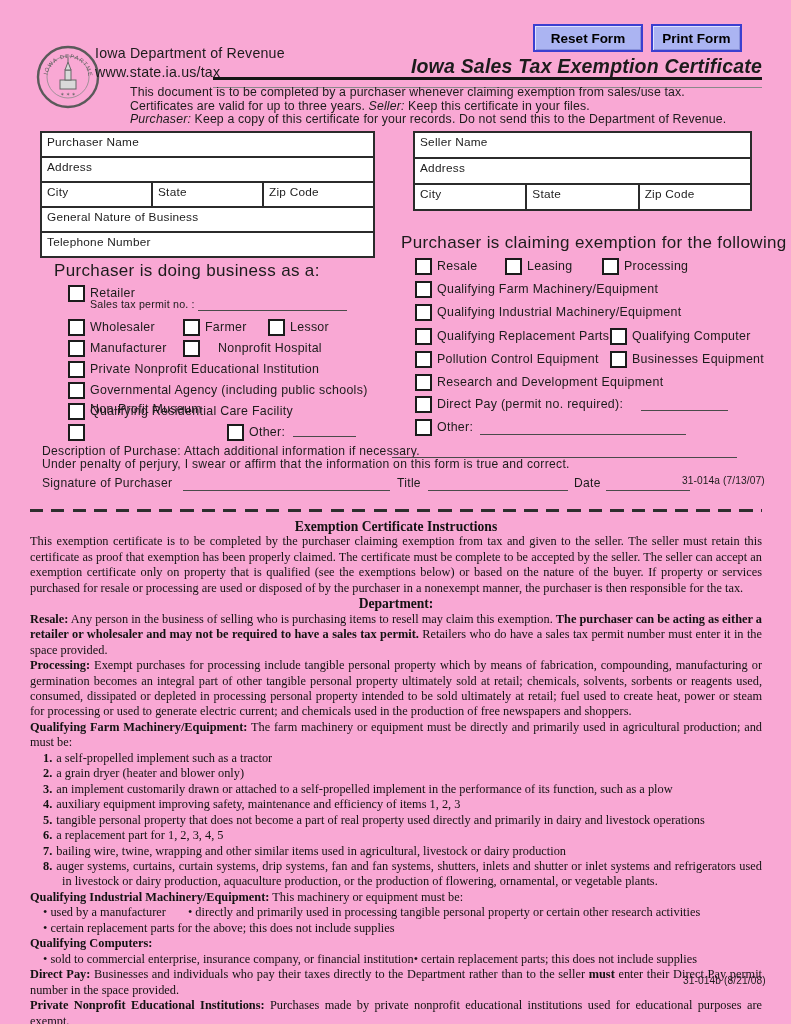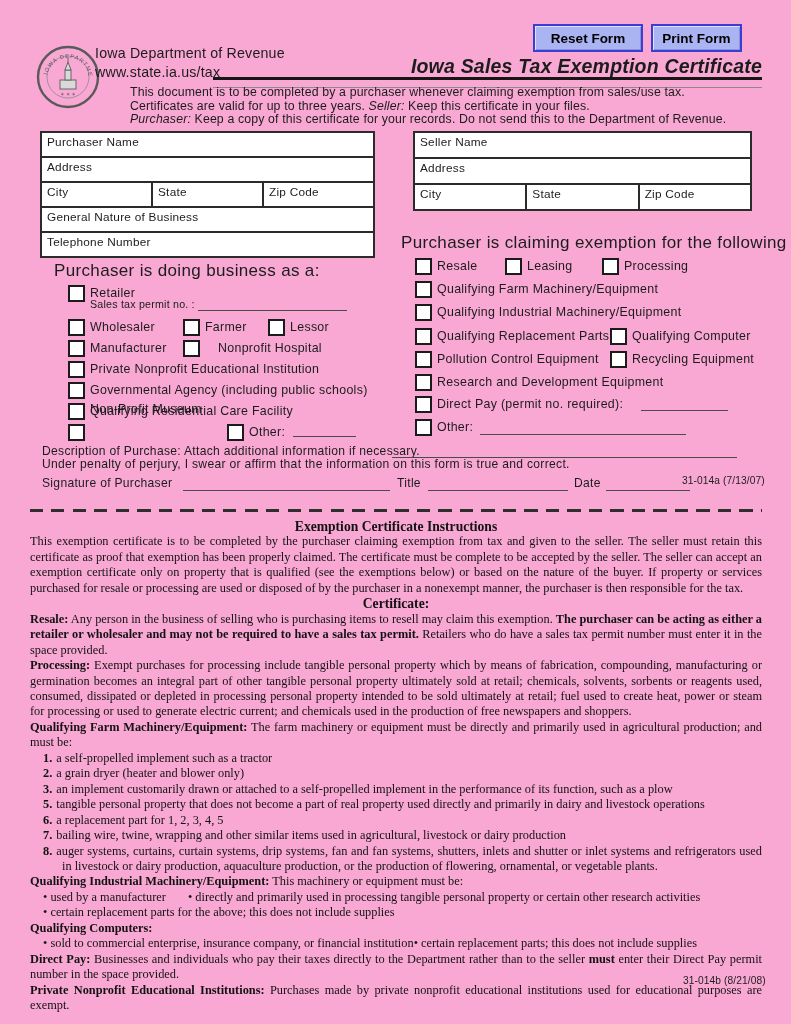--- a/index.html
+++ b/index.html
@@ -170,21 +170,21 @@
   <span class="cl" style="left:437px;top:305px;">Qualifying Industrial Machinery/Equipment</span>
 
   <span class="cb" style="left:415px;top:328px;"></span>
   <span class="cl" style="left:437px;top:329px;">Qualifying Replacement Parts</span>
   <span class="cb" style="left:610px;top:328px;"></span>
   <span class="cl" style="left:632px;top:329px;">Qualifying Computer</span>
 
   <span class="cb" style="left:415px;top:351px;"></span>
   <span class="cl" style="left:437px;top:352px;">Pollution Control Equipment</span>
   <span class="cb" style="left:610px;top:351px;"></span>
-  <span class="cl" style="left:632px;top:352px;">Recycling Equipment</span>
+  <span class="cl" style="left:632px;top:352px;">Businesses Equipment</span>
 
   <span class="cb" style="left:415px;top:374px;"></span>
   <span class="cl" style="left:437px;top:375px;">Research and Development Equipment</span>
 
   <span class="cb" style="left:415px;top:396px;"></span>
   <span class="cl" style="left:437px;top:397px;">Direct Pay (permit no. required):</span>
   <span class="ul" style="left:641px;top:410px;width:87px;"></span>
 
   <span class="cb" style="left:415px;top:419px;"></span>
   <span class="cl" style="left:437px;top:420px;">Other:</span>
@@ -200,30 +200,31 @@
   <span class="ul" style="left:428px;top:490px;width:140px;"></span>
   <span class="cl" style="left:574px;top:476px;font-size:12.1px;">Date</span>
   <span class="ul" style="left:606px;top:490px;width:84px;"></span>
   <span class="cl tiny" style="left:682px;top:475px;">31-014a (7/13/07)</span>
 
   <div class="dashes"></div>
 
   <div id="instructions">
     <p class="ctr">Exemption Certificate Instructions</p>
     <p>This exemption certificate is to be completed by the purchaser claiming exemption from tax and given to the seller. The seller must retain this certificate as proof that exemption has been properly claimed. The certificate must be complete to be accepted by the seller. The seller can accept an exemption certificate only on property that is qualified (see the exemptions below) or based on the nature of the buyer. If property or services purchased for resale or processing are used or disposed of by the purchaser in a nonexempt manner, the purchaser is then responsible for the tax.</p>
-    <p class="ctr">Certificate:</p>
+    <p class="ctr">Department:</p>
 
     <p><b>Resale:</b><span> Any person in the business of selling who is purchasing items to resell may claim this exemption. </span><b>The purchaser can be acting as either a retailer or wholesaler and may not be required to have a sales tax permit. </b><span>Retailers who do have a sales tax permit number must enter it in the space provided.</span></p>
 
     <p><b>Processing:</b><span> Exempt purchases for processing include tangible personal property which by means of fabrication, compounding, manufacturing or germination becomes an integral part of other tangible personal property ultimately sold at retail; chemicals, solvents, sorbents or reagents used, consumed, dissipated or depleted in processing personal property intended to be sold ultimately at retail; fuel used to create heat, power or steam for processing or used to generate electric current; and chemicals used in the production of free newspapers and shoppers.</span></p>
 
     <p><b>Qualifying Farm Machinery/Equipment:</b><span> The farm machinery or equipment must be directly and primarily used in agricultural production; and must be:</span></p>
     <div class="fitem"><b>1.</b><span>a self-propelled implement such as a tractor</span></div>
     <div class="fitem"><b>2.</b><span>a grain dryer (heater and blower only)</span></div>
     <div class="fitem"><b>3.</b><span>an implement customarily drawn or attached to a self-propelled implement in the performance of its function, such as a plow</span></div>
+    <div class="fitem"><b>4.</b><span>auxiliary equipment improving safety, maintenance and efficiency of items 1, 2, 3</span></div>
     <div class="fitem"><b>5.</b><span>tangible personal property that does not become a part of real property used directly and primarily in dairy and livestock operations</span></div>
     <div class="fitem"><b>6.</b><span>a replacement part for 1, 2, 3, 4, 5</span></div>
     <div class="fitem"><b>7.</b><span>bailing wire, twine, wrapping and other similar items used in agricultural, livestock or dairy production</span></div>
     <div class="fitem"><b>8.</b><span>auger systems, curtains, curtain systems, drip systems, fan and fan systems, shutters, inlets and shutter or inlet systems and refrigerators used in livestock or dairy production, aquaculture production, or the production of flowering, ornamental, or vegetable plants.</span></div>
 
     <p><b>Qualifying Industrial Machinery/Equipment:</b><span> This machinery or equipment must be:</span></p>
     <div class="bl"><span class="gap1">• used by a manufacturer</span><span>• directly and primarily used in processing tangible personal property or certain other research activities</span></div>
     <div class="bl"><span>• certain replacement parts for the above; this does not include supplies</span></div>
 
     <p><b>Qualifying Computers:</b></p>

